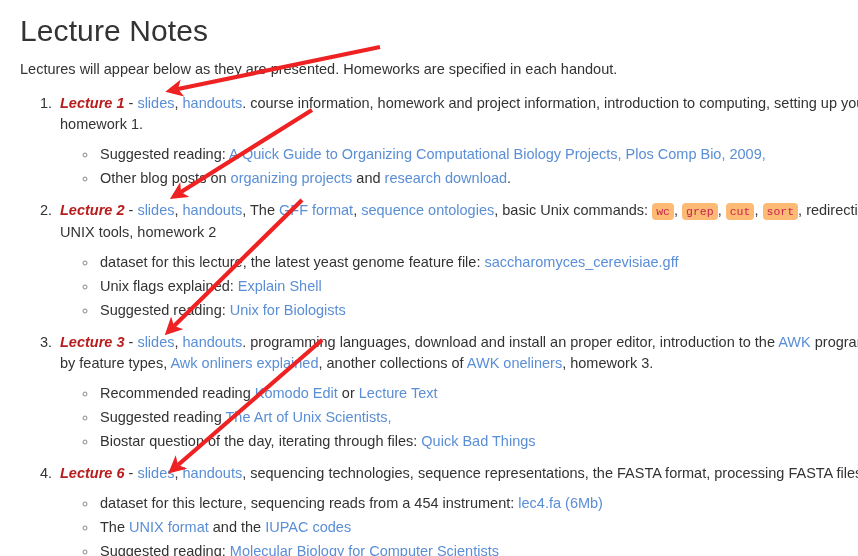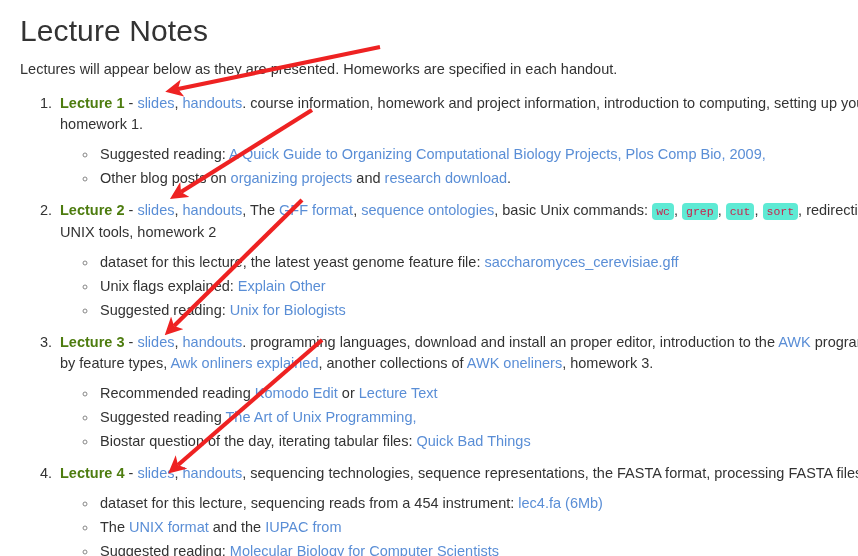--- a/index.html
+++ b/index.html
@@ -62,33 +62,33 @@
     font-size: 14.5px;
     line-height: 24px;
   }
   ul.sub > li {
     padding-left: 2px;
   }
   ul.sub > li::marker {
     color: #888888;
   }
 
-  .lec-name { font-weight: bold; color: #4d7c0f; }
+  .lec-name { font-weight: bold; color: #b91c1c; font-style: italic; }
 
   a.link {
     color: #5a8ed6;
     text-decoration: none;
     cursor: pointer;
   }
 
   code.cmd {
     font-family: "Liberation Mono", "DejaVu Sans Mono", monospace;
     font-size: 11.5px;
     color: #c7254e;
-    background-color: #5eead4;
+    background-color: #fdba74;
     padding: 2px 4px;
     border-radius: 4px;
     white-space: nowrap;
   }
 
   
   #annotations {
     position: absolute;
     left: 0;
     top: 0;
@@ -114,39 +114,39 @@
       <ul class="sub">
         <li><span>Suggested reading: </span><a class="link">A Quick Guide to Organizing Computational Biology Projects, Plos Comp Bio, 2009,</a></li>
         <li><span>Other blog posts on </span><a class="link">organizing projects</a><span> and </span><a class="link">research download</a><span>.</span></li>
       </ul>
     </li>
 
     <li>
       <span class="lec-name">Lecture 2</span><span> - </span><a class="link">slides</a><span>, </span><a class="link">handouts</a><span>, The </span><a class="link">GFF format</a><span>, </span><a class="link">sequence ontologies</a><span>, basic Unix commands: </span><code class="cmd">wc</code><span>, </span><code class="cmd">grep</code><span>, </span><code class="cmd">cut</code><span>, </span><code class="cmd">sort</code><span>, redirecting, processing a tabular file with UNIX tools, homework 2</span>
       <ul class="sub">
         <li><span>dataset for this lecture, the latest yeast genome feature file: </span><a class="link">saccharomyces_cerevisiae.gff</a></li>
-        <li><span>Unix flags explained: </span><a class="link">Explain Other</a></li>
+        <li><span>Unix flags explained: </span><a class="link">Explain Shell</a></li>
         <li><span>Suggested reading: </span><a class="link">Unix for Biologists</a></li>
       </ul>
     </li>
 
     <li>
       <span class="lec-name">Lecture 3</span><span> - </span><a class="link">slides</a><span>, </span><a class="link">handouts</a><span>. programming languages, download and install an proper editor, introduction to the </span><a class="link">AWK</a><span> programming language, filtering GFF files by feature types, </span><a class="link">Awk onliners explained</a><span>, another collections of </span><a class="link">AWK oneliners</a><span>, homework 3.</span>
       <ul class="sub">
         <li><span>Recommended reading </span><a class="link">Komodo Edit</a><span> or </span><a class="link">Lecture Text</a></li>
-        <li><span>Suggested reading </span><a class="link">The Art of Unix Programming,</a></li>
-        <li><span>Biostar question of the day, iterating tabular files: </span><a class="link">Quick Bad Things</a></li>
+        <li><span>Suggested reading </span><a class="link">The Art of Unix Scientists,</a></li>
+        <li><span>Biostar question of the day, iterating through files: </span><a class="link">Quick Bad Things</a></li>
       </ul>
     </li>
 
     <li>
-      <span class="lec-name">Lecture 4</span><span> - </span><a class="link">slides</a><span>, </span><a class="link">handouts</a><span>, sequencing technologies, sequence representations, the FASTA format, processing FASTA files</span>
+      <span class="lec-name">Lecture 6</span><span> - </span><a class="link">slides</a><span>, </span><a class="link">handouts</a><span>, sequencing technologies, sequence representations, the FASTA format, processing FASTA files</span>
       <ul class="sub">
         <li><span>dataset for this lecture, sequencing reads from a 454 instrument: </span><a class="link">lec4.fa (6Mb)</a></li>
-        <li><span>The </span><a class="link">UNIX format</a><span> and the </span><a class="link">IUPAC from</a></li>
+        <li><span>The </span><a class="link">UNIX format</a><span> and the </span><a class="link">IUPAC codes</a></li>
         <li><span>Suggested reading: </span><a class="link">Molecular Biology for Computer Scientists</a></li>
       </ul>
     </li>
 
   </ol>
 </div>
 
 <svg id="annotations" width="858" height="556" viewBox="0 0 858 556" xmlns="http://www.w3.org/2000/svg">
   <defs>
     <marker id="arrowhead" markerWidth="4.2" markerHeight="4.2" refX="1.1" refY="2.1" orient="auto" markerUnits="strokeWidth">

